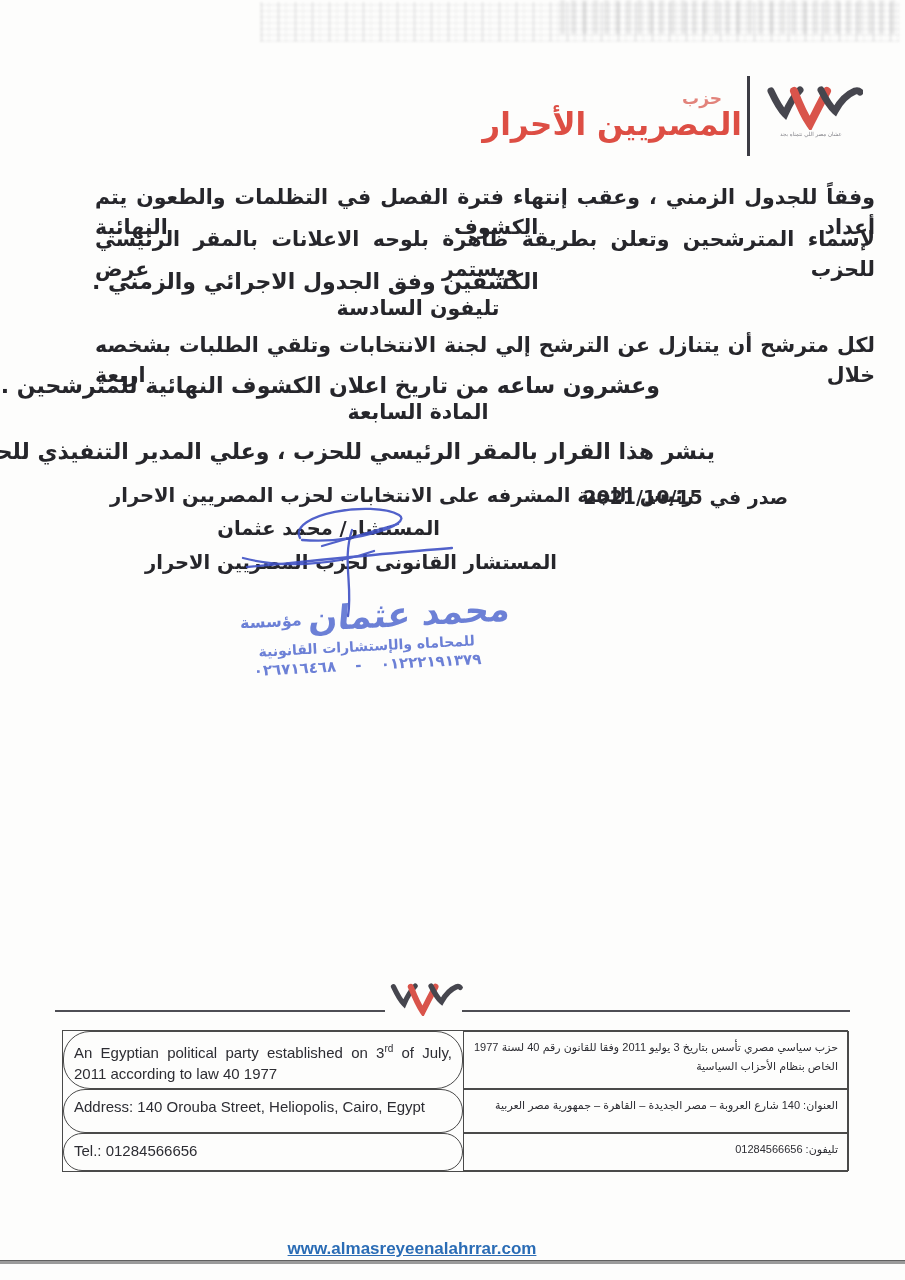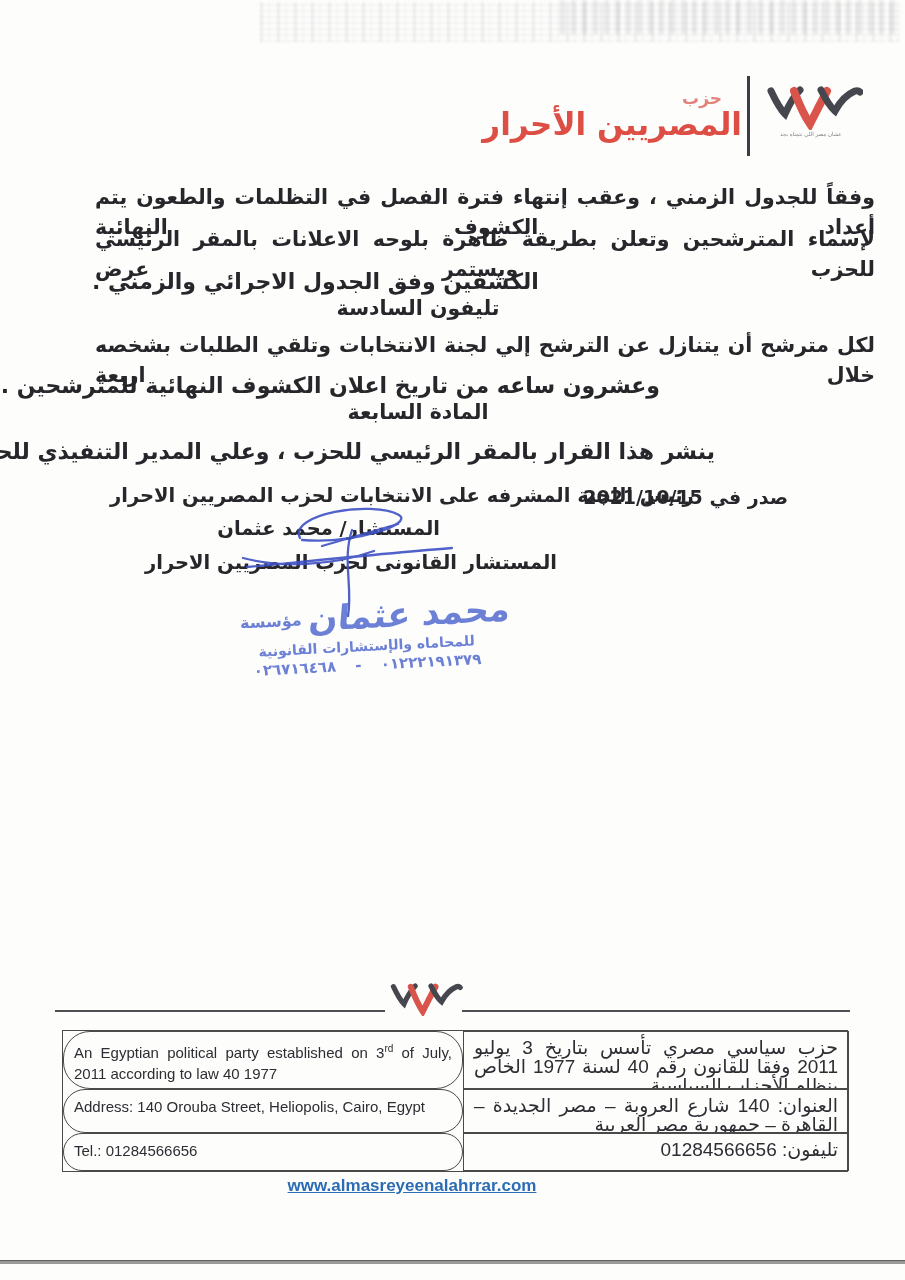--- a/index.html
+++ b/index.html
@@ -83,26 +83,26 @@
     position:absolute; left:62px; top:1030px; width:786px;
     display:grid; grid-template-columns:400px 386px; grid-template-rows:58px 44px 38px;
     border:1px solid #4a4a4a; box-sizing:border-box;
     font-family:"Liberation Sans","DejaVu Sans",sans-serif;
   }
   .fcell{
     border:1px solid #4a4a4a; box-sizing:border-box;
     padding:6px 10px; color:#2d2d33; overflow:hidden;
   }
   .fcell.en{ font-size:15px; text-align:justify; line-height:21px;border-radius:27px; }
-  .fcell.ar{ direction:rtl; font-size:19px; text-align:justify; line-height:19px; font-weight:normal; }
+  .fcell.ar{ direction:rtl; font-size:11px; text-align:justify; line-height:19px; font-weight:normal; }
   .fcell.nw{ white-space:nowrap; text-align:left; }
   .fcell.ar.nw{ text-align:right; }
   sup{ font-size:10px; }
   .website{
-    position:absolute; left:0; top:1176px; width:824px; text-align:center;
+    position:absolute; left:0; top:1239px; width:824px; text-align:center;
     font-size:17px; font-weight:bold; color:#2a6cb5; text-decoration:underline;
     font-family:"Liberation Sans","DejaVu Sans",sans-serif; cursor:pointer;
   }
   svg{ display:block; }
 </style>
 </head>
 <body>
 
 <div class="page">
 

